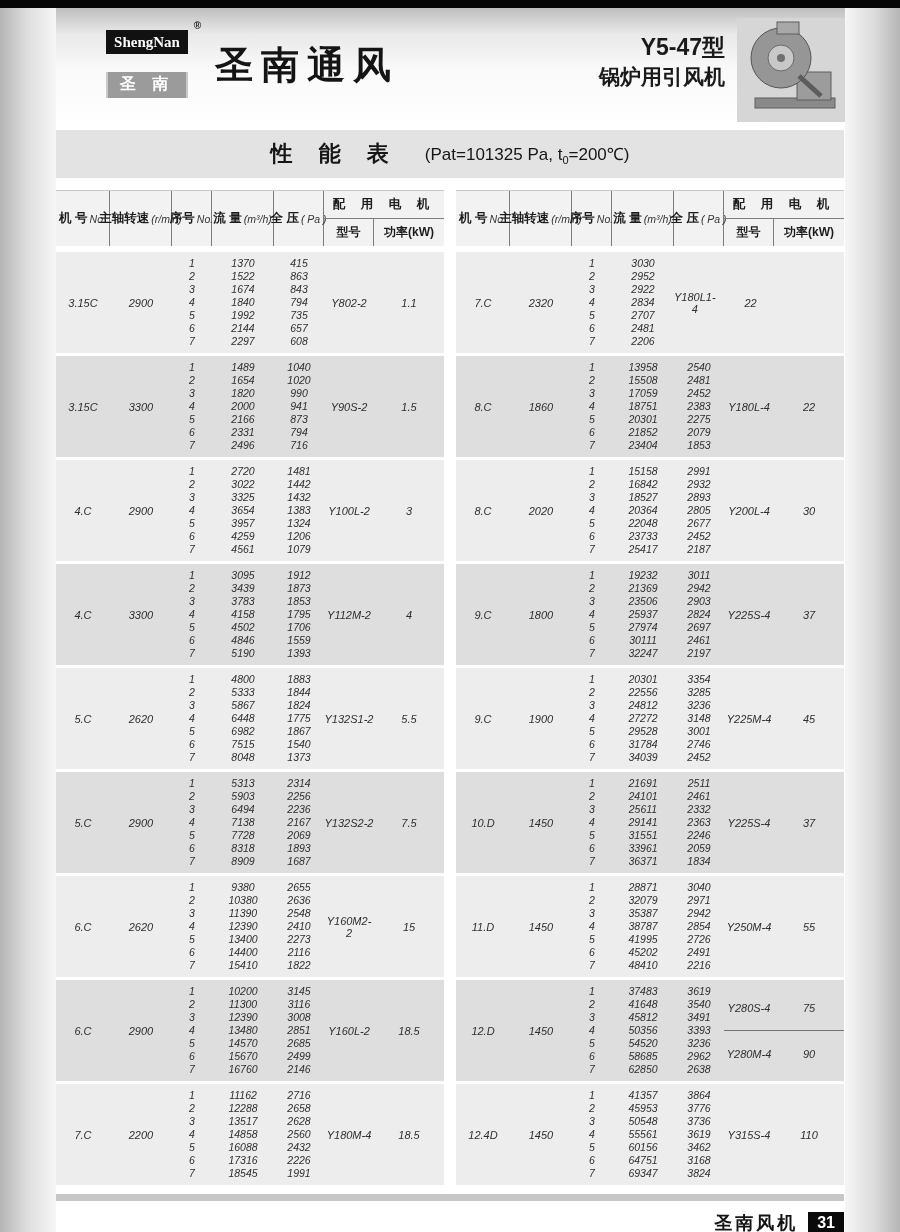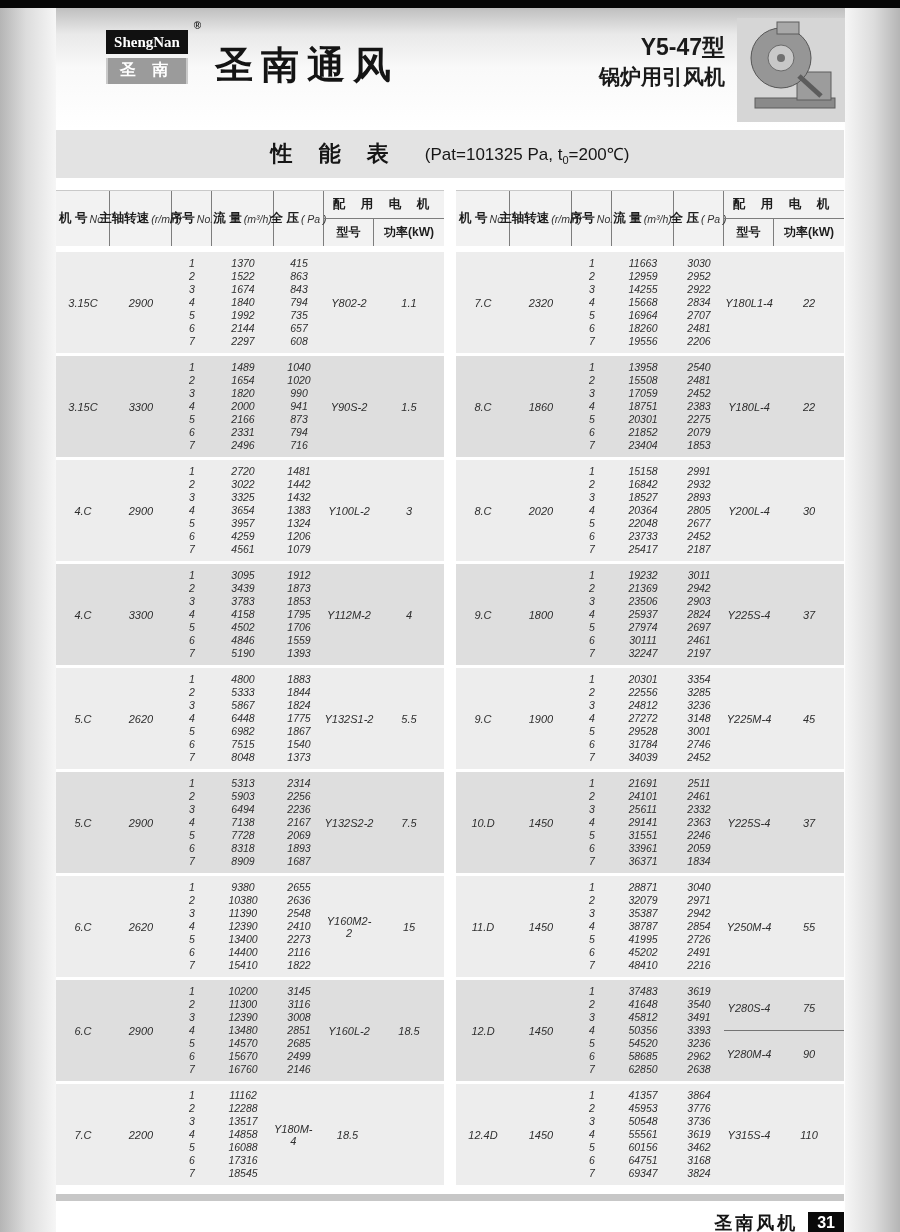--- a/index.html
+++ b/index.html
@@ -18,21 +18,21 @@
   .content { position:relative; z-index:2; }
 
   
   .header-zone { position:relative; height:124px; }
   .logo { position:absolute; left:106px; top:30px; width:82px; }
   .logo-top { position:relative; background:#111; color:#fff; text-align:center;
               font-family:"Liberation Serif", serif; font-weight:bold; font-size:15px;
               padding:4px 2px 3px; }
   .logo-reg { position:absolute; top:-10px; right:-13px; color:#222; font-size:10px;
               font-family:"Liberation Sans", sans-serif; }
-  .logo-bottom { margin-top:4px; background:#9b9b9b; color:#fff; font-weight:bold;
+  .logo-bottom { margin-top:18px; background:#9b9b9b; color:#fff; font-weight:bold;
                  font-size:16px; text-align:center; padding:2px 0 3px; letter-spacing:6px;
                  border-left:2px solid #c9c9c9; border-right:2px solid #c9c9c9; }
   .company { position:absolute; left:215px; top:40px; font-size:38px; font-weight:bold;
              color:#141414; letter-spacing:8px; }
   .model-block { position:absolute; right:175px; top:32px; text-align:right; color:#1a1a1a; }
   .model-line1 { font-size:23px; font-weight:bold; }
   .model-line2 { font-size:21px; font-weight:bold; }
   .fan-img { position:absolute; right:55px; top:18px; width:108px; height:104px;
              background:linear-gradient(180deg,#e6e6e6,#cfcfcf); }
 
@@ -469,20 +469,29 @@
               </div>
               <div class="gcol">
                 <div class="ln">11162</div>
                 <div class="ln">12288</div>
                 <div class="ln">13517</div>
                 <div class="ln">14858</div>
                 <div class="ln">16088</div>
                 <div class="ln">17316</div>
                 <div class="ln">18545</div>
               </div>
+              <div class="gcol">
+                <div class="ln">2716</div>
+                <div class="ln">2658</div>
+                <div class="ln">2628</div>
+                <div class="ln">2560</div>
+                <div class="ln">2432</div>
+                <div class="ln">2226</div>
+                <div class="ln">1991</div>
+              </div>
               <div class="motor">
                 <div class="motor-block">
                   <div class="mmodel">Y180M-4</div>
                   <div class="mpower">18.5</div>
                 </div>
               </div>
             </div>
           </div>
       </div>
 
@@ -521,29 +530,20 @@
               <div class="gc">7.C</div>
               <div class="gc">2320</div>
               <div class="gcol">
                 <div class="ln">1</div>
                 <div class="ln">2</div>
                 <div class="ln">3</div>
                 <div class="ln">4</div>
                 <div class="ln">5</div>
                 <div class="ln">6</div>
                 <div class="ln">7</div>
-              </div>
-              <div class="gcol">
-                <div class="ln">11663</div>
-                <div class="ln">12959</div>
-                <div class="ln">14255</div>
-                <div class="ln">15668</div>
-                <div class="ln">16964</div>
-                <div class="ln">18260</div>
-                <div class="ln">19556</div>
               </div>
               <div class="gcol">
                 <div class="ln">3030</div>
                 <div class="ln">2952</div>
                 <div class="ln">2922</div>
                 <div class="ln">2834</div>
                 <div class="ln">2707</div>
                 <div class="ln">2481</div>
                 <div class="ln">2206</div>
               </div>

